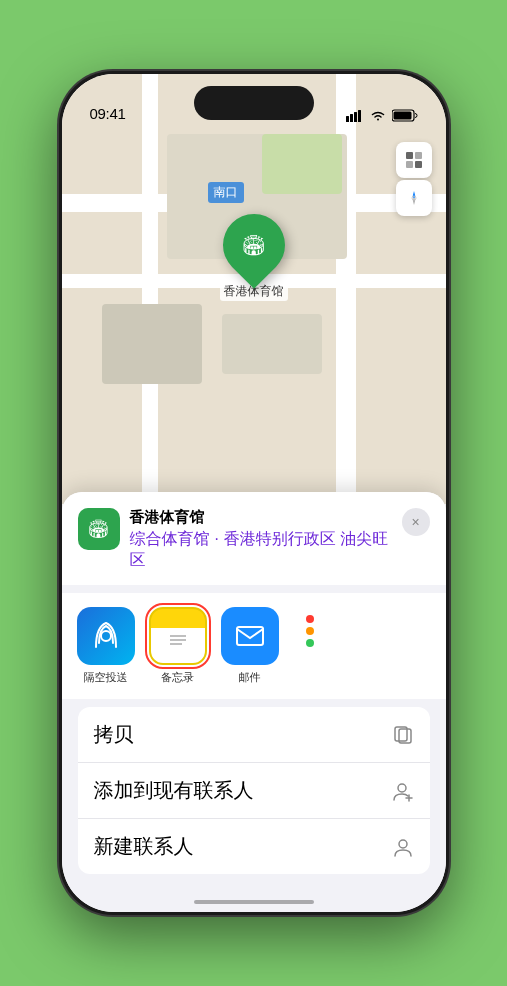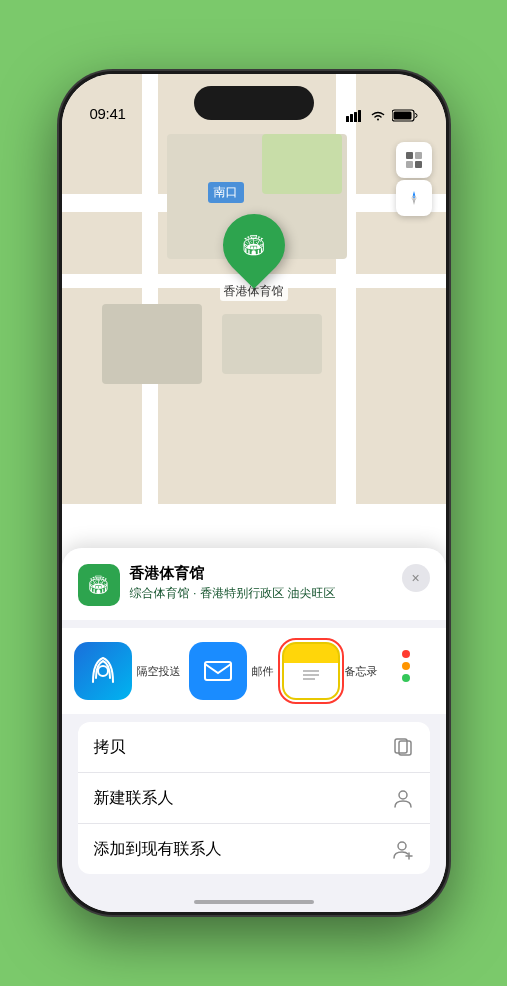--- a/index.html
+++ b/index.html
@@ -231,22 +231,22 @@
     .venue-info {
       flex: 1;
     }
     .venue-name {
       font-size: 15px;
       font-weight: 600;
       color: #000;
       margin-bottom: 2px;
     }
     .venue-desc {
-      font-size: 12px;
-      color: #14532d;
+      font-size: 16px;
+      color: #6d28d9;
     }
     .close-btn {
       width: 28px;
       height: 28px;
       background: #e5e5ea;
       border-radius: 50%;
       display: flex;
       align-items: center;
       justify-content: center;
       color: #888;
@@ -260,21 +260,21 @@
       margin-bottom: 8px;
       overflow: hidden;
     }
     .share-apps-row {
       display: flex;
       gap: 8px;
       align-items: flex-start;
     }
     .app-item {
       display: flex;
-      flex-direction: row;
+      flex-direction: column;
       align-items: center;
       gap: 5px;
       min-width: 64px;
     }
     .app-icon {
       width: 58px;
       height: 58px;
       border-radius: 14px;
       display: flex;
       align-items: center;
@@ -333,21 +333,21 @@
       display: flex;
       align-items: center;
       justify-content: space-between;
       padding: 14px 16px;
       border-bottom: 0.5px solid #e5e5ea;
     }
     .action-item:last-child {
       border-bottom: none;
     }
     .action-text {
-      font-size: 16px;
+      font-size: 20px;
       color: #000;
     }
     .action-icon {
       font-size: 20px;
       color: #666;
     }
     
     .home-indicator {
       position: absolute;
       bottom: 8px;
@@ -455,86 +455,86 @@
                 <circle cx="15" cy="15" r="5" fill="none" stroke="white" stroke-width="2"></circle>
                 <path d="M8 22 Q8 8 15 5 Q22 8 22 22" fill="none" stroke="white" stroke-width="2" stroke-linecap="round"></path>
                 <path d="M5 26 Q5 6 15 2 Q25 6 25 26" fill="none" stroke="white" stroke-width="2" stroke-linecap="round"></path>
               </svg>
             </div>
             <span class="app-label">隔空投送</span>
           </div>
 
 
           <div class="app-item">
-            <div class="app-icon mail">
-              <svg width="30" height="22" viewBox="0 0 30 22">
-                <rect x="2" y="2" width="26" height="18" rx="2" fill="none" stroke="white" stroke-width="2"></rect>
-                <path d="M2 4 L15 13 L28 4" stroke="white" stroke-width="2" fill="none" stroke-linecap="round"></path>
-              </svg>
-            </div>
-            <span class="app-label">邮件</span>
-          </div>
-
-          <div class="app-item">
             <div class="app-icon notes notes-selected">
               <svg width="32" height="36" viewBox="0 0 32 36">
                 <rect x="2" y="12" width="28" height="22" rx="2" fill="white"></rect>
                 <line x1="8" y1="18" x2="24" y2="18" stroke="#aaa" stroke-width="1.5"></line>
                 <line x1="8" y1="22" x2="24" y2="22" stroke="#aaa" stroke-width="1.5"></line>
                 <line x1="8" y1="26" x2="20" y2="26" stroke="#aaa" stroke-width="1.5"></line>
               </svg>
             </div>
             <span class="app-label">备忘录</span>
           </div>
 
+          <div class="app-item">
+            <div class="app-icon mail">
+              <svg width="30" height="22" viewBox="0 0 30 22">
+                <rect x="2" y="2" width="26" height="18" rx="2" fill="none" stroke="white" stroke-width="2"></rect>
+                <path d="M2 4 L15 13 L28 4" stroke="white" stroke-width="2" fill="none" stroke-linecap="round"></path>
+              </svg>
+            </div>
+            <span class="app-label">邮件</span>
+          </div>
+
           <div class="more-apps">
             <div class="more-dots">
               <div class="dot" style="background:#ff3b30"></div>
               <div class="dot" style="background:#ff9500"></div>
               <div class="dot" style="background:#34c759"></div>
             </div>
           </div>
 
         </div>
       </div>
 
       <div class="action-list">
 
         <div class="action-item">
           <span class="action-text">拷贝</span>
           <span class="action-icon">
             <svg width="22" height="22" viewBox="0 0 22 22">
               <rect x="7" y="5" width="12" height="14" rx="2" fill="none" stroke="#888" stroke-width="1.5"></rect>
               <rect x="3" y="3" width="12" height="14" rx="2" fill="none" stroke="#888" stroke-width="1.5"></rect>
-            </svg>
-          </span>
-        </div>
-
-        <div class="action-item">
-          <span class="action-text">新建联系人</span>
-          <span class="action-icon">
-            <svg width="22" height="22" viewBox="0 0 22 22">
-              <circle cx="11" cy="8" r="4" fill="none" stroke="#888" stroke-width="1.5"></circle>
-              <path d="M3 20 Q3 14 11 14 Q19 14 19 20" fill="none" stroke="#888" stroke-width="1.5" stroke-linecap="round"></path>
             </svg>
           </span>
         </div>
 
         <div class="action-item">
           <span class="action-text">添加到现有联系人</span>
           <span class="action-icon">
             <svg width="22" height="22" viewBox="0 0 22 22">
               <circle cx="10" cy="8" r="4" fill="none" stroke="#888" stroke-width="1.5"></circle>
               <path d="M2 20 Q2 14 10 14 Q14 14 16 16" fill="none" stroke="#888" stroke-width="1.5" stroke-linecap="round"></path>
               <line x1="17" y1="15" x2="17" y2="21" stroke="#888" stroke-width="1.5" stroke-linecap="round"></line>
               <line x1="14" y1="18" x2="20" y2="18" stroke="#888" stroke-width="1.5" stroke-linecap="round"></line>
             </svg>
           </span>
         </div>
 
+        <div class="action-item">
+          <span class="action-text">新建联系人</span>
+          <span class="action-icon">
+            <svg width="22" height="22" viewBox="0 0 22 22">
+              <circle cx="11" cy="8" r="4" fill="none" stroke="#888" stroke-width="1.5"></circle>
+              <path d="M3 20 Q3 14 11 14 Q19 14 19 20" fill="none" stroke="#888" stroke-width="1.5" stroke-linecap="round"></path>
+            </svg>
+          </span>
+        </div>
+
 
 
       </div>
 
     </div>
 
     <div class="home-indicator"></div>
 
   </div>
 </div>

